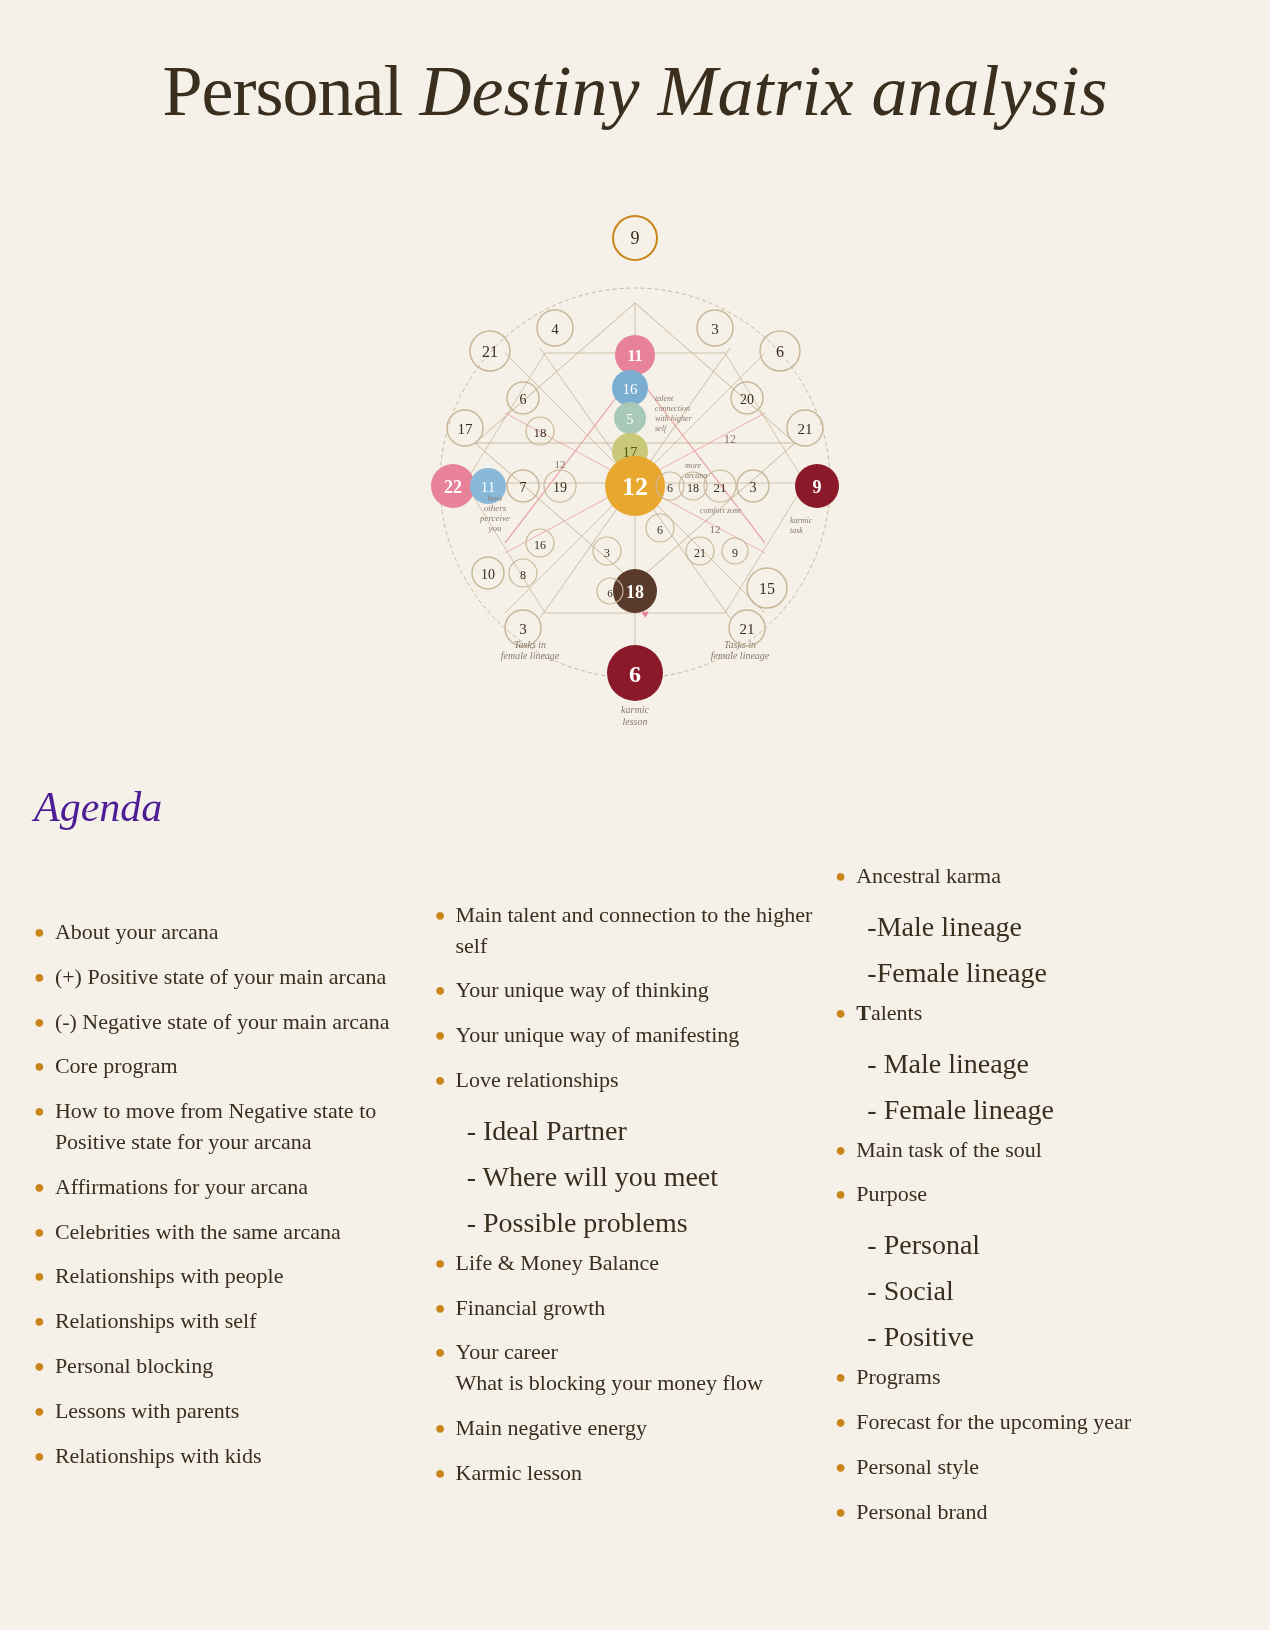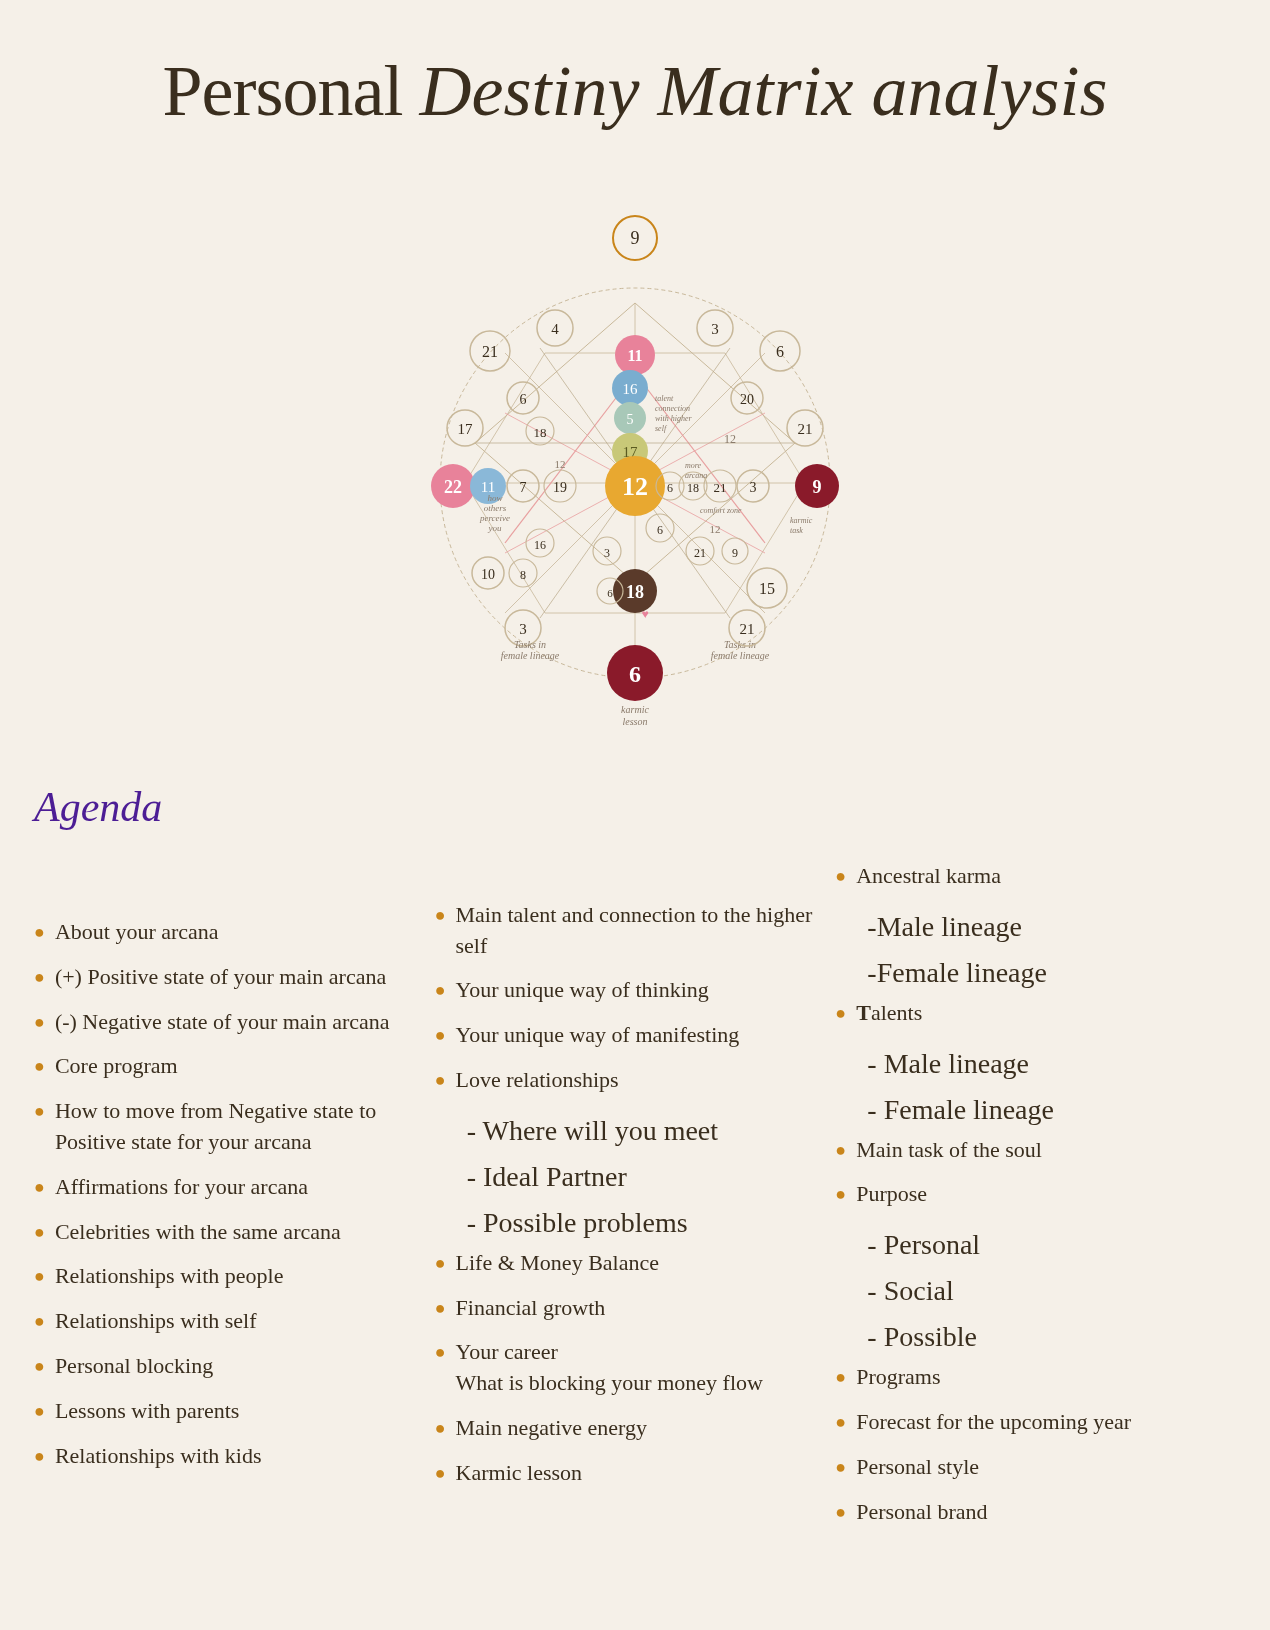--- a/index.html
+++ b/index.html
@@ -323,22 +323,22 @@
           <span>Your unique way of thinking</span>
         </div>
         <div class="agenda-item">
           <span class="bullet bullet-dot"></span>
           <span>Your unique way of manifesting</span>
         </div>
         <div class="agenda-item">
           <span class="bullet bullet-dot"></span>
           <span>Love relationships</span>
         </div>
+        <div class="sub-item">- Ideal Partner</div>
         <div class="sub-item">- Where will you meet</div>
-        <div class="sub-item">- Ideal Partner</div>
         <div class="sub-item">- Possible problems</div>
         <div class="agenda-item">
           <span class="bullet bullet-dot"></span>
           <span>Life &amp; Money Balance</span>
         </div>
         <div class="agenda-item">
           <span class="bullet bullet-dot"></span>
           <span>Financial growth</span>
         </div>
         <div class="agenda-item">
@@ -371,21 +371,21 @@
         <div class="agenda-item">
           <span class="bullet bullet-dot"></span>
           <span>Main task of the soul</span>
         </div>
         <div class="agenda-item">
           <span class="bullet bullet-dot"></span>
           <span>Purpose</span>
         </div>
         <div class="sub-item">- Personal</div>
         <div class="sub-item">- Social</div>
-        <div class="sub-item">- Possible</div>
+        <div class="sub-item">- Positive</div>
         <div class="agenda-item">
           <span class="bullet bullet-dot"></span>
           <span>Programs</span>
         </div>
         <div class="agenda-item">
           <span class="bullet bullet-dot"></span>
           <span>Forecast for the upcoming year</span>
         </div>
         <div class="agenda-item">
           <span class="bullet bullet-dot"></span>

